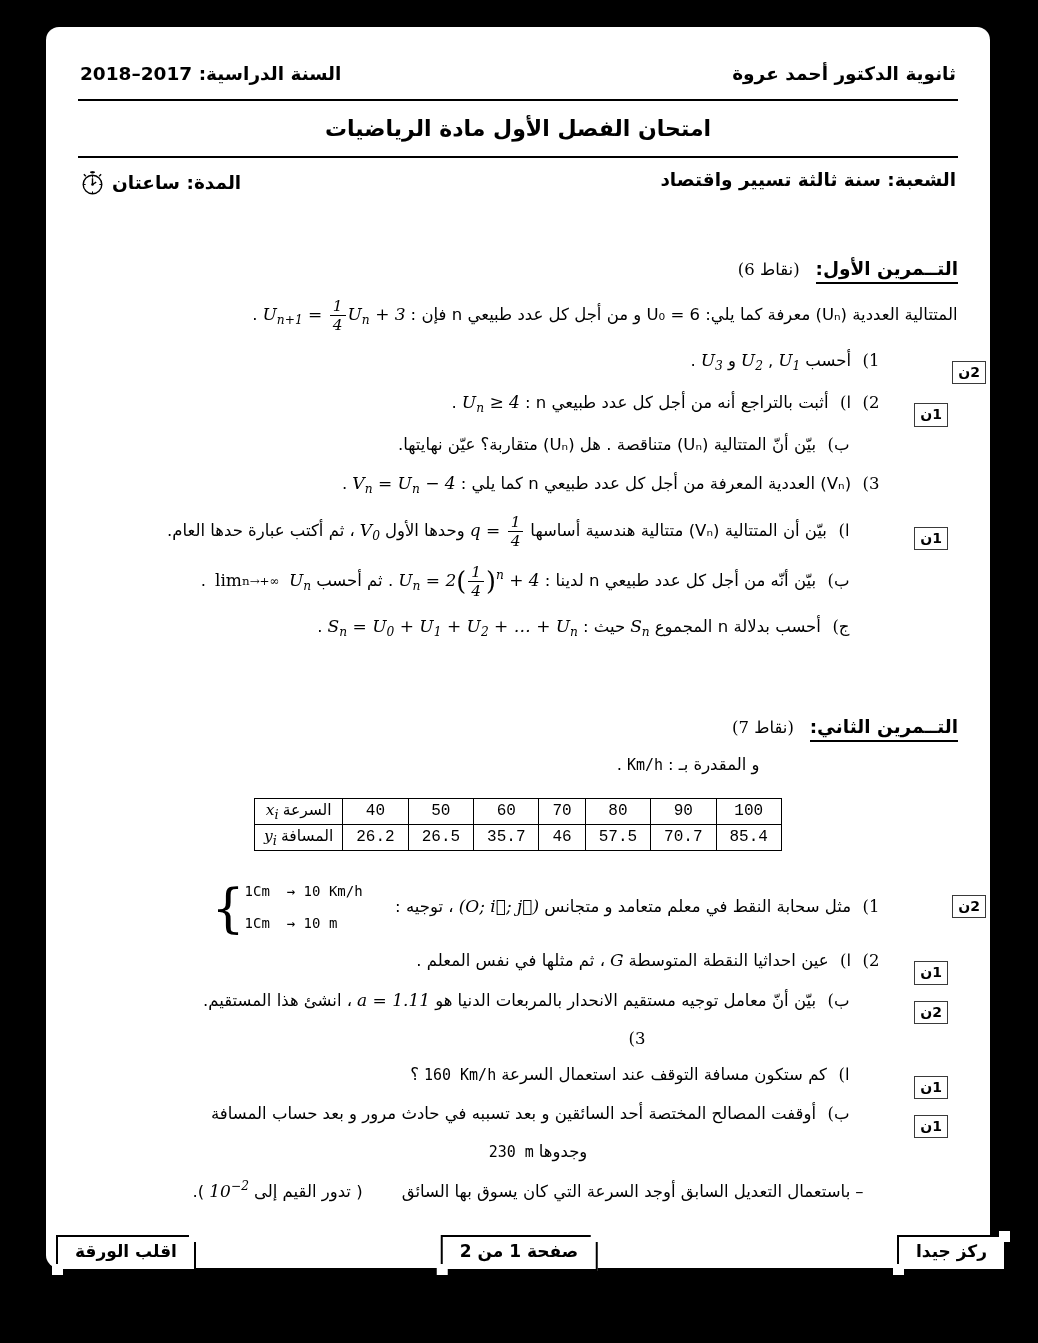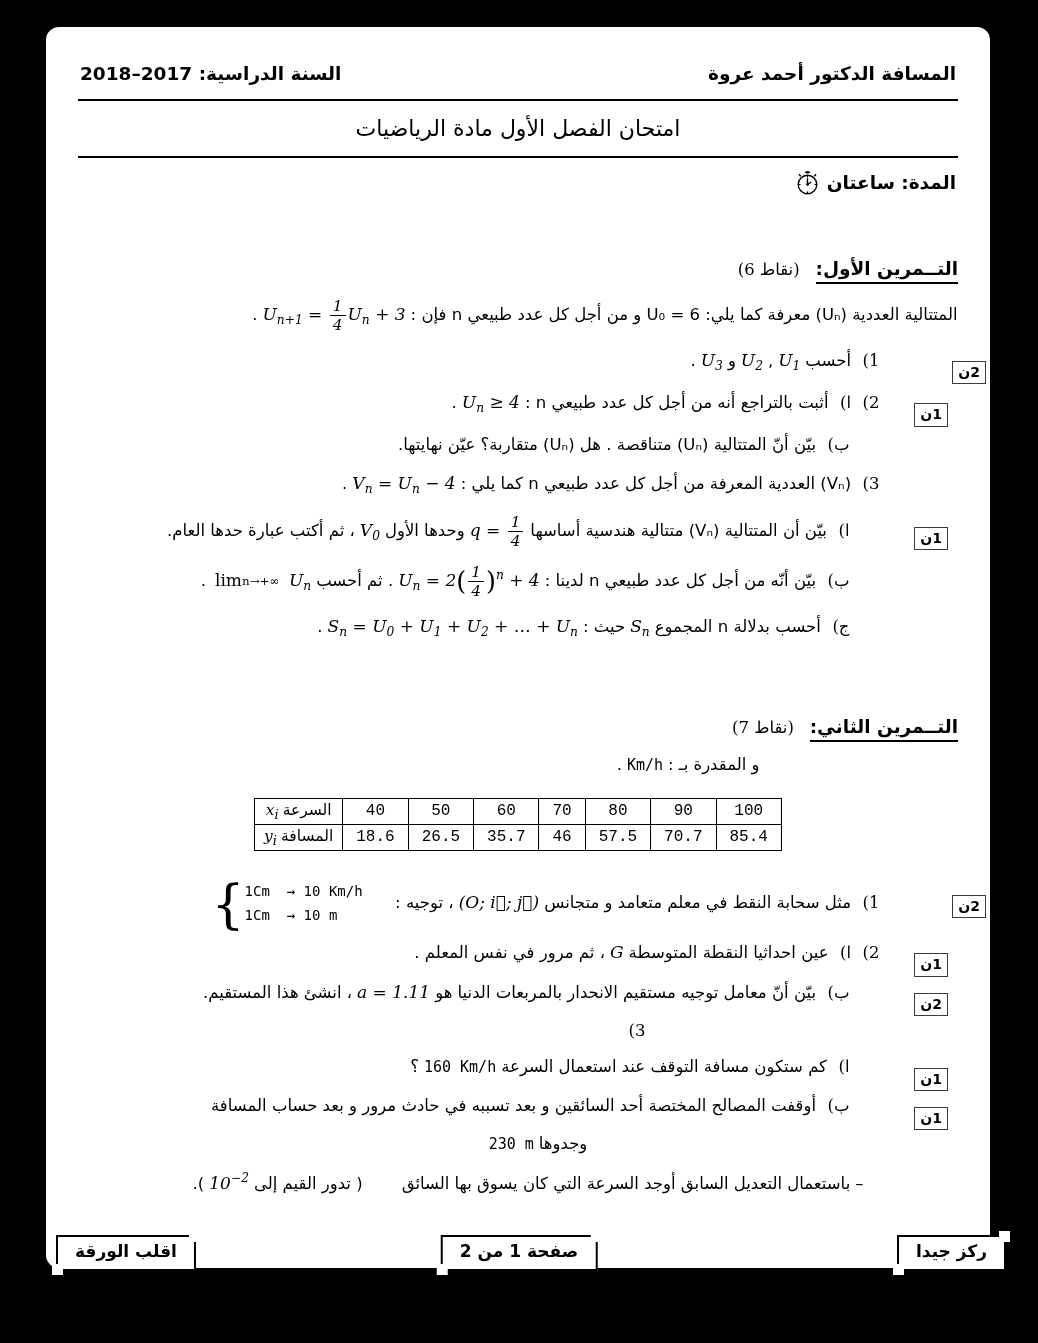--- a/index.html
+++ b/index.html
@@ -5,21 +5,21 @@
   html,body{margin:0;padding:0;width:1038px;height:1343px;background:#000;overflow:hidden;
             font-family:"DejaVu Sans",sans-serif;color:#000;position:relative}
   .page{position:absolute;left:46px;top:27px;width:944px;height:1241px;background:#fff;
         border-radius:13px;overflow:hidden}
   .content{padding:28px 30px 0}
 
   
   .h-row{display:flex;justify-content:space-between;direction:rtl;font-weight:bold;
          font-size:18.5px;padding:0 4px;margin-top:8px}
   .rule{border-top:2.6px solid #000;margin:15px 2px 0}
-  .main-title{text-align:center;font-weight:normal;font-size:22px;margin:15px 0 13px}
+  .main-title{text-align:center;font-weight:bold;font-size:22px;margin:15px 0 13px}
   .h-row2{margin-top:11px}
   .dur{display:flex;align-items:center;gap:7px;direction:rtl}
   .clock svg{display:block}
 
   
   .ex1{margin-top:62px}
   .ex2{margin-top:74px}
   .ex-title{direction:rtl;text-align:right;font-size:18.5px;margin-bottom:13px;padding-right:2px}
   .ex-name{font-weight:bold;border-bottom:2.2px solid #000;padding-bottom:3px;display:inline-block}
   .ex-pts{font-family:"DejaVu Serif",serif;font-size:16.5px;margin-right:10px;unicode-bidi:isolate}
@@ -40,21 +40,21 @@
   .fn{border-bottom:1.5px solid #000;padding:0 3px}
   .fd{padding:0 3px}
   .bigp{font-size:1.5em;font-style:normal;vertical-align:middle;line-height:1}
   .lim{display:inline-flex;flex-direction:row;align-items:center;font-style:normal;
        vertical-align:middle;line-height:1.05;margin:0 4px}
   .limb{font-size:0.7em}
 
   .units{display:inline-flex;align-items:center;margin-right:30px;vertical-align:middle}
   .brace{font-size:52px;font-weight:100;line-height:0.85;margin-left:3px;
          font-family:"DejaVu Serif",serif}
-  .ucol{display:inline-flex;flex-direction:column;gap:2px;direction:ltr}
+  .ucol{display:inline-flex;flex-direction:column;gap:10px;direction:ltr}
   .uline{font-family:"DejaVu Sans Mono",monospace;font-size:14px;white-space:pre;text-align:left}
 
   .markbox{position:absolute;top:14px;border:1.7px solid #3a3a3a;padding:0 5px 1px;
            font-weight:bold;font-size:14px;background:#fff;line-height:1.45;direction:rtl}
   .lvl1{right:-26px}
   .lvl2{right:12px}
 
   .line.q{padding-right:78px}
   .line.sub{padding-right:108px}
   .line.cont{padding-right:198px;margin-top:-3px}
@@ -80,31 +80,32 @@
   .f-center{left:50%;transform:translateX(-50%)}
   .f-right{right:32px}
 </style>
 </head>
 <body>
 
 <div class="page">
   <div class="content">
 
     <div class="h-row">
-      <div>المسافة الدكتور أحمد عروة</div>
+      <div>ثانوية الدكتور أحمد عروة</div>
       <div>السنة الدراسية: 2017–2018</div>
     </div>
 
     <div class="rule"></div>
 
     <div class="main-title">امتحان الفصل الأول مادة الرياضيات</div>
 
     <div class="rule"></div>
 
     <div class="h-row h-row2">
+      <div>الشعبة: سنة ثالثة تسيير واقتصاد</div>
       <div class="dur">
         <span>المدة: ساعتان</span>
         <span class="clock">
           <svg width="25" height="27" viewBox="0 0 25 27">
             <g stroke="#000" fill="none" stroke-width="1.4">
               <circle cx="12.5" cy="15.5" r="9.3"></circle>
               <line x1="12.5" y1="4.5" x2="12.5" y2="2.2" stroke-width="2.2"></line>
               <line x1="10.2" y1="3.2" x2="14.8" y2="3.2"></line>
               <line x1="5.8" y1="7.2" x2="3.9" y2="5.3"></line>
               <line x1="19.2" y1="7.2" x2="21.1" y2="5.3"></line>
@@ -165,39 +166,39 @@
               <td dir="ltr">40</td>
               <td dir="ltr">50</td>
               <td dir="ltr">60</td>
               <td dir="ltr">70</td>
               <td dir="ltr">80</td>
               <td dir="ltr">90</td>
               <td dir="ltr">100</td>
             </tr>
             <tr>
               <td class="lab" dir="rtl"><span class="labar" dir="rtl">المسافة</span><span class="sym" dir="ltr">y<sub>i</sub></span></td>
-              <td dir="ltr">18.6</td>
+              <td dir="ltr">26.2</td>
               <td dir="ltr">26.5</td>
               <td dir="ltr">35.7</td>
               <td dir="ltr">46</td>
               <td dir="ltr">57.5</td>
               <td dir="ltr">70.7</td>
               <td dir="ltr">85.4</td>
             </tr>
           </tbody>
       </table>
       <div class="lines">
           <div class="line q"><span class="markbox lvl1" dir="rtl">2ن</span><span class="seg marker" dir="ltr">(1</span><span class="seg ar" dir="rtl">مثل سحابة النقط في معلم متعامد و متجانس</span><span class="seg math" dir="ltr">(O; i⃗; j⃗)</span><span class="seg ar" dir="rtl">، توجيه :</span><span class="units" dir="ltr">
               <span class="brace">{</span>
               <span class="ucol">
                 <div class="uline" dir="ltr">1Cm  → 10 Km/h</div>
                 <div class="uline" dir="ltr">1Cm  → 10 m</div>
               </span>
             </span></div>
-          <div class="line q"><span class="markbox lvl2" dir="rtl">1ن</span><span class="seg marker" dir="ltr">(2</span><span class="seg marker" dir="ltr">(ا</span><span class="seg ar" dir="rtl">عين احداثيا النقطة المتوسطة</span><span class="seg math" dir="ltr">G</span><span class="seg ar" dir="rtl">، ثم مرور في نفس المعلم .</span></div>
+          <div class="line q"><span class="markbox lvl2" dir="rtl">1ن</span><span class="seg marker" dir="ltr">(2</span><span class="seg marker" dir="ltr">(ا</span><span class="seg ar" dir="rtl">عين احداثيا النقطة المتوسطة</span><span class="seg math" dir="ltr">G</span><span class="seg ar" dir="rtl">، ثم مثلها في نفس المعلم .</span></div>
           <div class="line sub"><span class="markbox lvl2" dir="rtl">2ن</span><span class="seg marker" dir="ltr">(ب</span><span class="seg ar" dir="rtl">بيّن أنّ معامل توجيه مستقيم الانحدار بالمربعات الدنيا هو</span><span class="seg math" dir="ltr">a = 1.11</span><span class="seg ar" dir="rtl">، انشئ هذا المستقيم.</span></div>
           <div class="line q3mark"><span class="seg marker" dir="ltr">(3</span></div>
           <div class="line sub"><span class="markbox lvl2" dir="rtl">1ن</span><span class="seg marker" dir="ltr">(ا</span><span class="seg ar" dir="rtl">كم ستكون مسافة التوقف عند استعمال السرعة</span><span class="seg tt" dir="ltr">160 Km/h</span><span class="seg ar" dir="rtl">؟</span></div>
           <div class="line sub"><span class="markbox lvl2" dir="rtl">1ن</span><span class="seg marker" dir="ltr">(ب</span><span class="seg ar" dir="rtl">أوقفت المصالح المختصة أحد السائقين و بعد تسببه في حادث مرور و بعد حساب المسافة</span></div>
           <div class="line center"><span class="seg ar" dir="rtl">وجدوها</span><span class="seg tt" dir="ltr">230 m</span></div>
           <div class="line dash"><span class="seg ar" dir="rtl">–</span><span class="seg ar" dir="rtl">باستعمال التعديل السابق أوجد السرعة التي كان يسوق بها السائق</span><span class="gap" style="width: 34px;"></span><span class="seg ar" dir="rtl">( تدور القيم إلى</span><span class="seg math" dir="ltr">10<sup>−2</sup></span><span class="seg ar" dir="rtl">).</span></div>
         </div>
     </section>
 
   </div>

